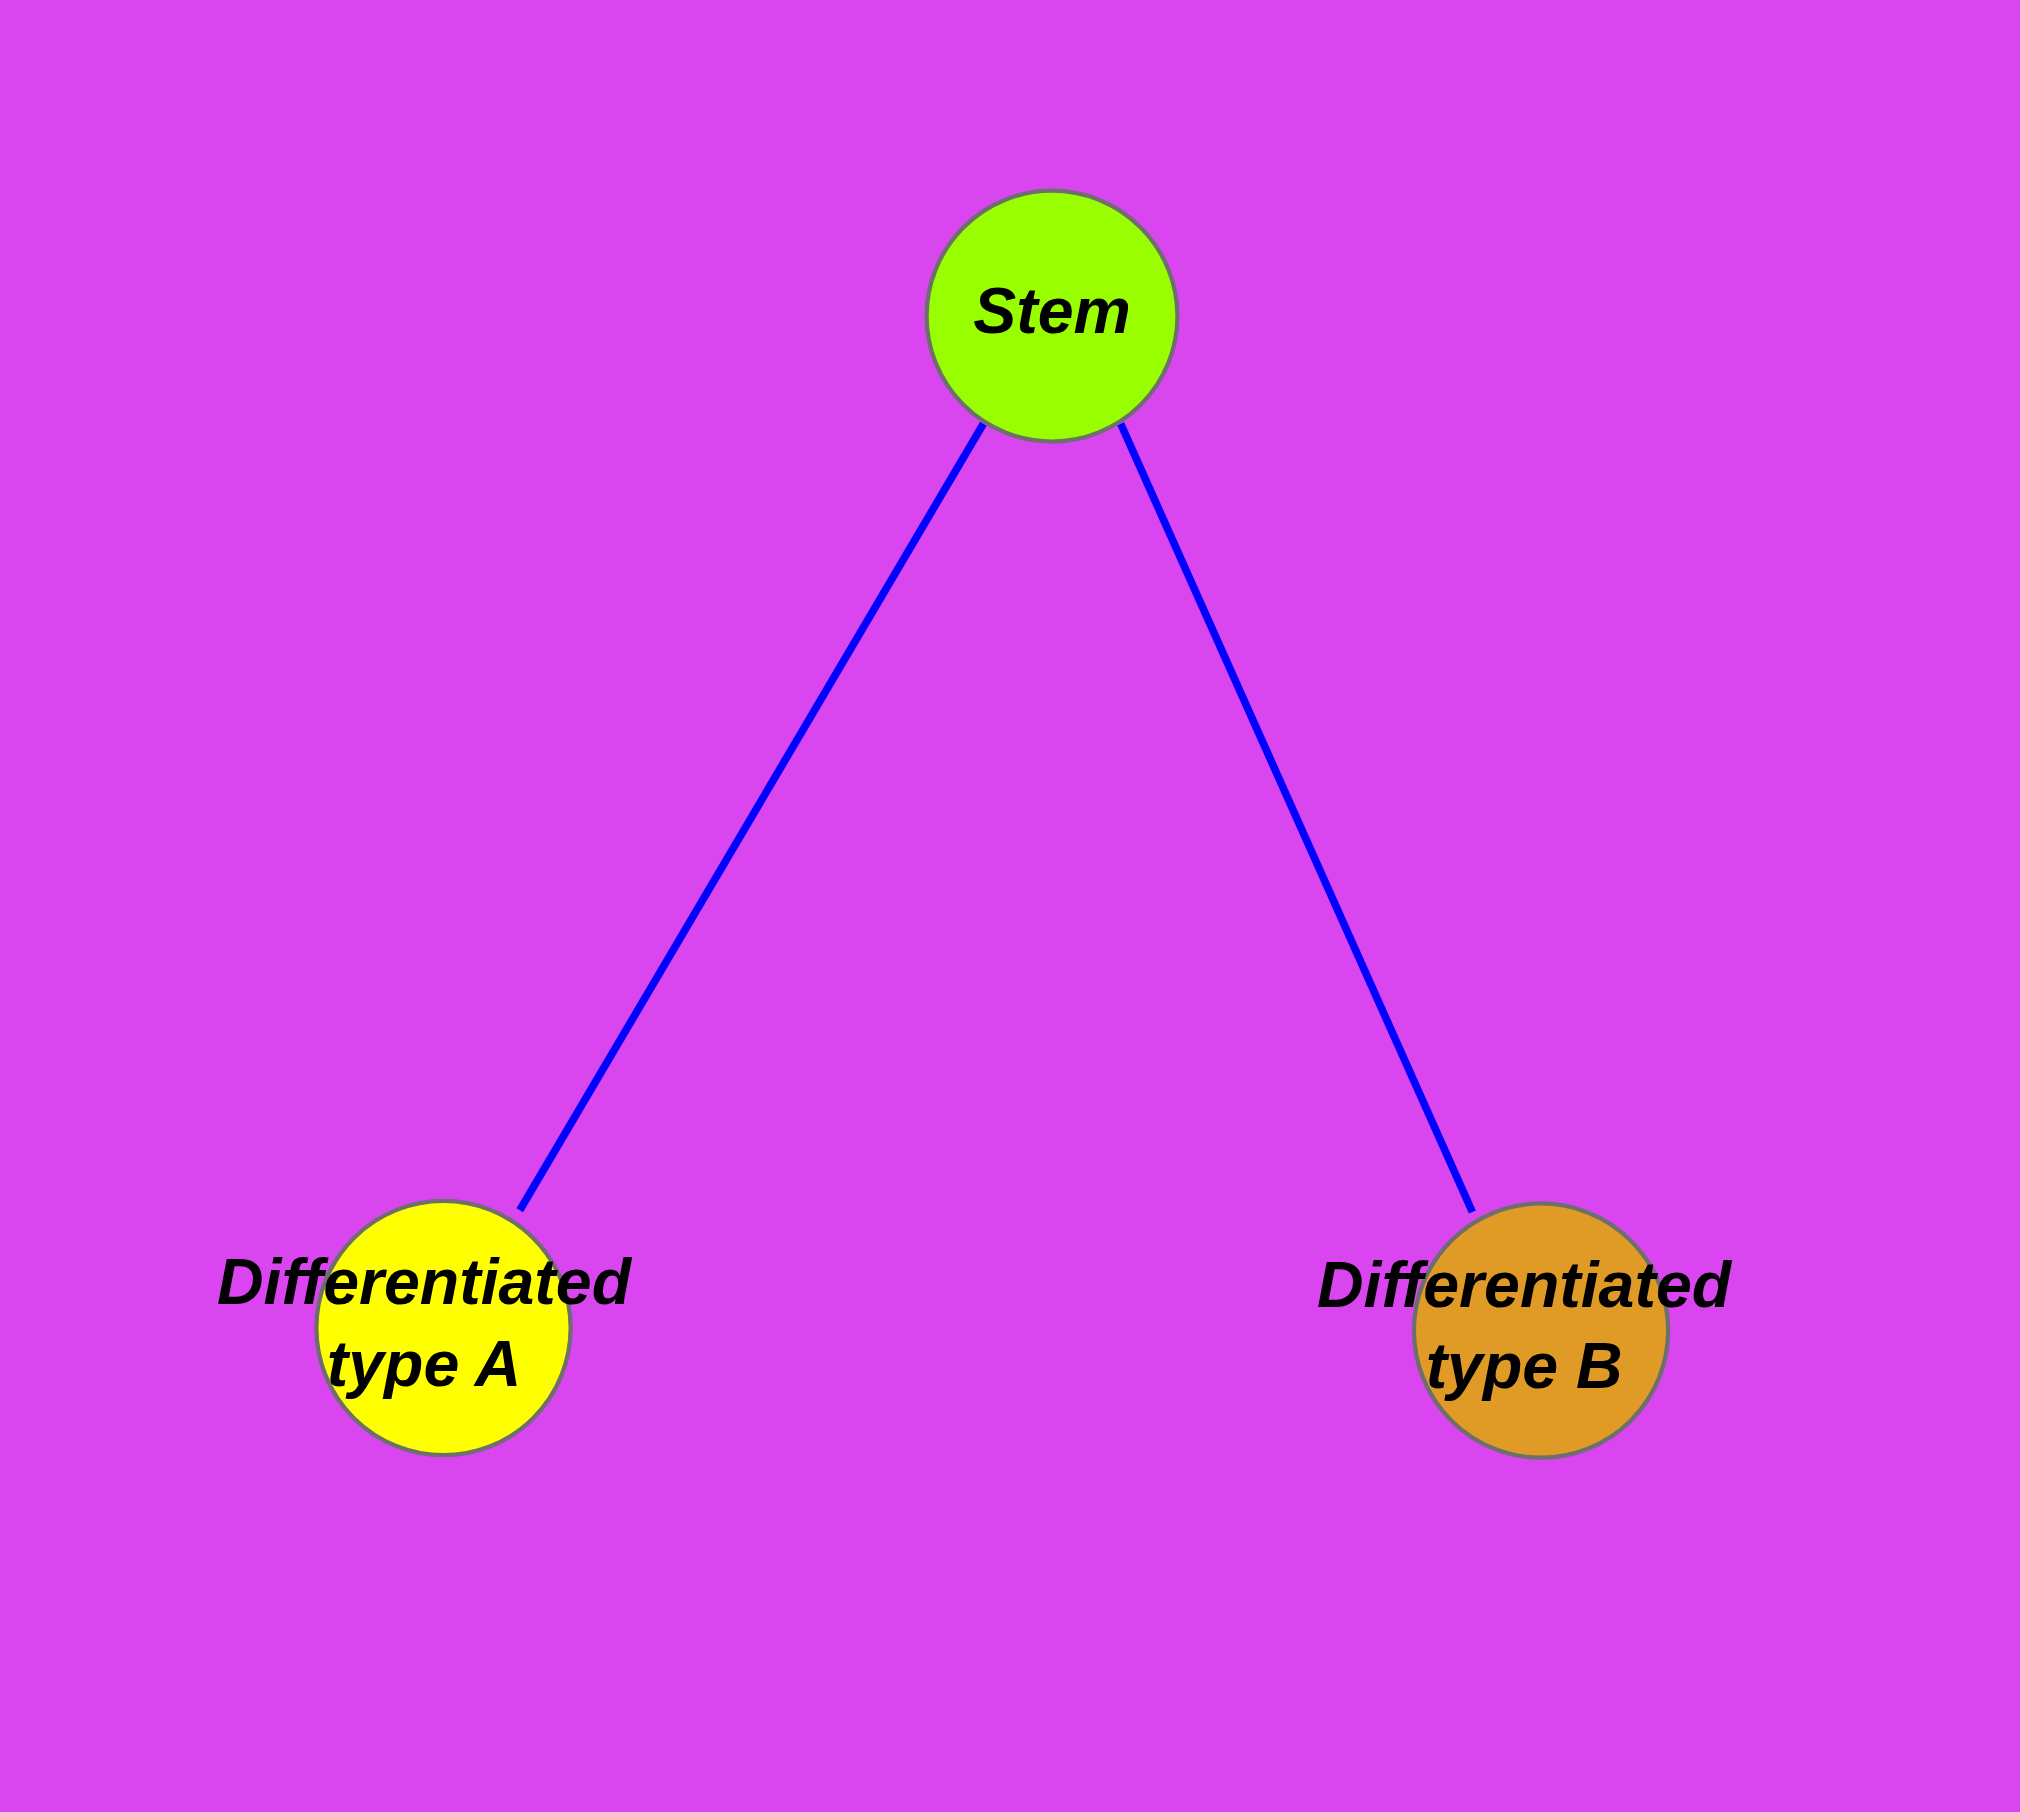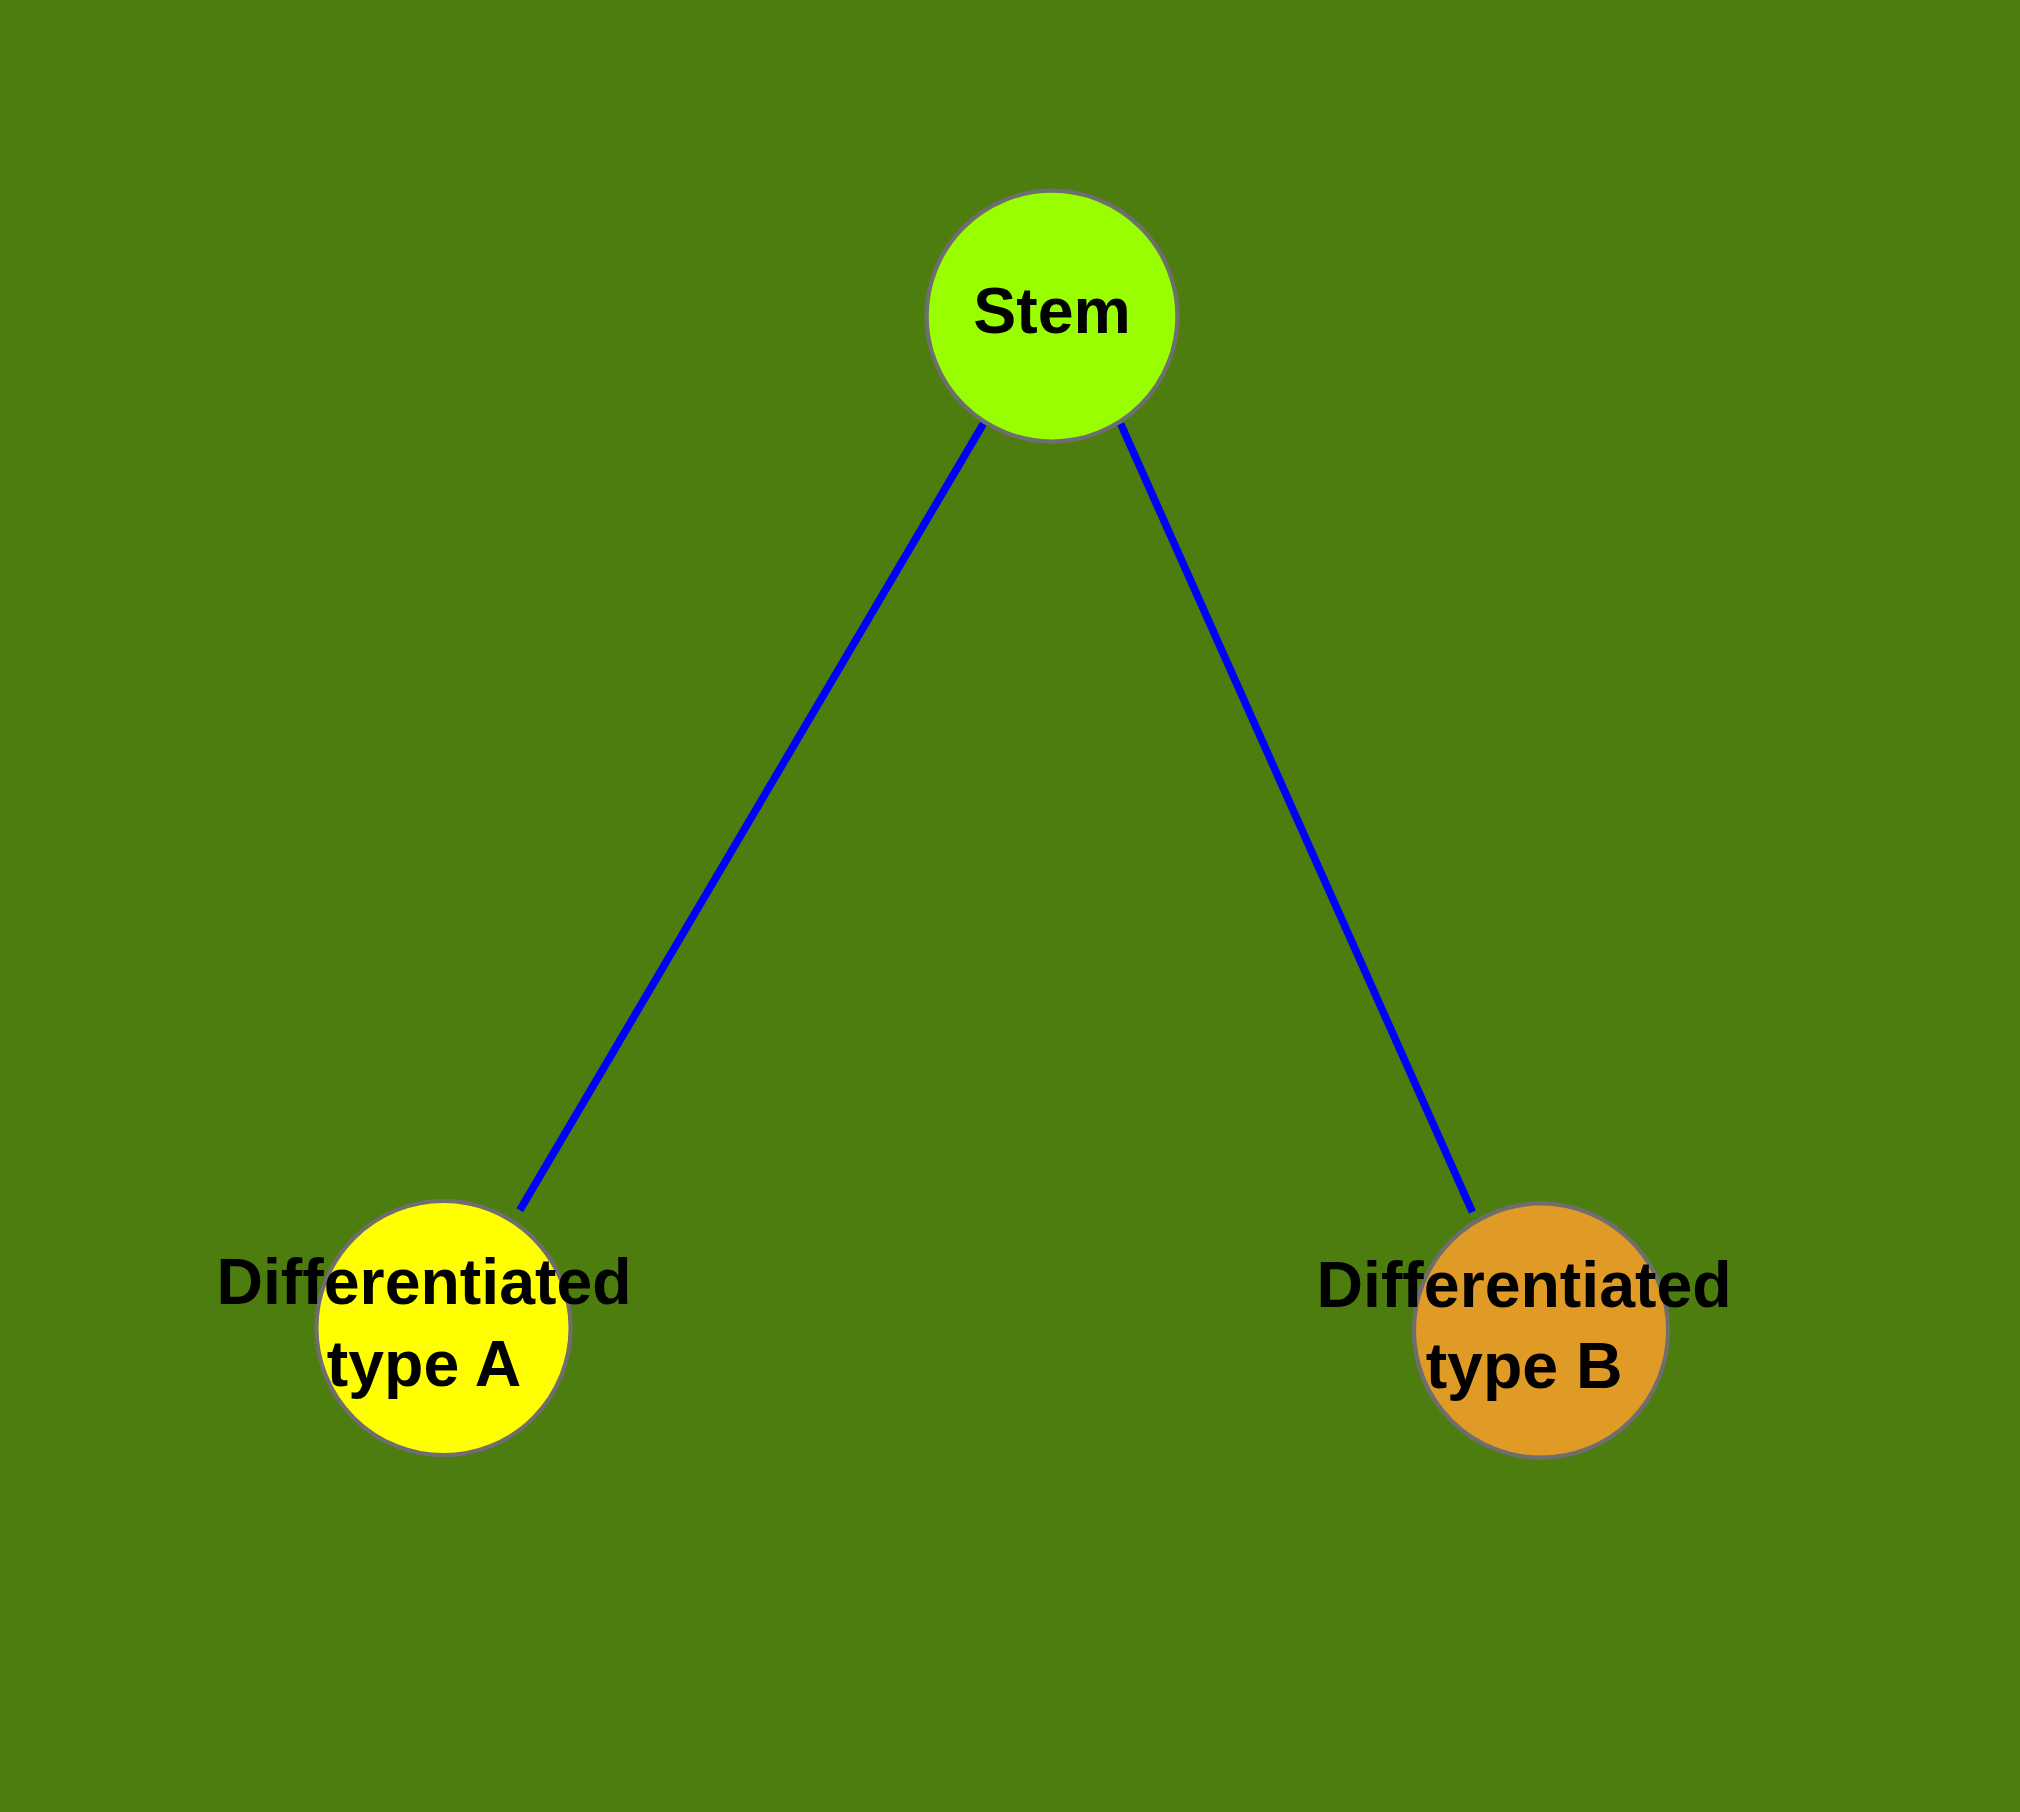--- a/index.html
+++ b/index.html
@@ -26,21 +26,21 @@
     font-family: "Liberation Sans", sans-serif;
     font-weight: bold;
     fill: #000000;
     text-anchor: middle;
     dominant-baseline: middle;
   }
 </style>
 </head>
 <body>
 
-<div id="canvas" style="background: #4d7c0f;">
+<div id="canvas" style="background: #d946ef; font-style: italic;">
   <svg id="graph-svg" viewBox="0 0 2384 2138">
     <g id="edges-layer">
         <line x1="1160" y1="500" x2="613" y2="1428" stroke="#0000ff" stroke-width="9" stroke-linecap="butt"></line>
         <line x1="1322" y1="500" x2="1737" y2="1430" stroke="#0000ff" stroke-width="9" stroke-linecap="butt"></line>
       </g>
     <g id="nodes-layer">
         <circle cx="1241" cy="373" r="148" fill="#99ff00" stroke="#6e6e6e" stroke-width="5"></circle>
         <circle cx="523" cy="1567" r="150" fill="#ffff00" stroke="#6e6e6e" stroke-width="5"></circle>
         <circle cx="1818" cy="1570" r="150" fill="#e09a26" stroke="#6e6e6e" stroke-width="5"></circle>
       </g>

